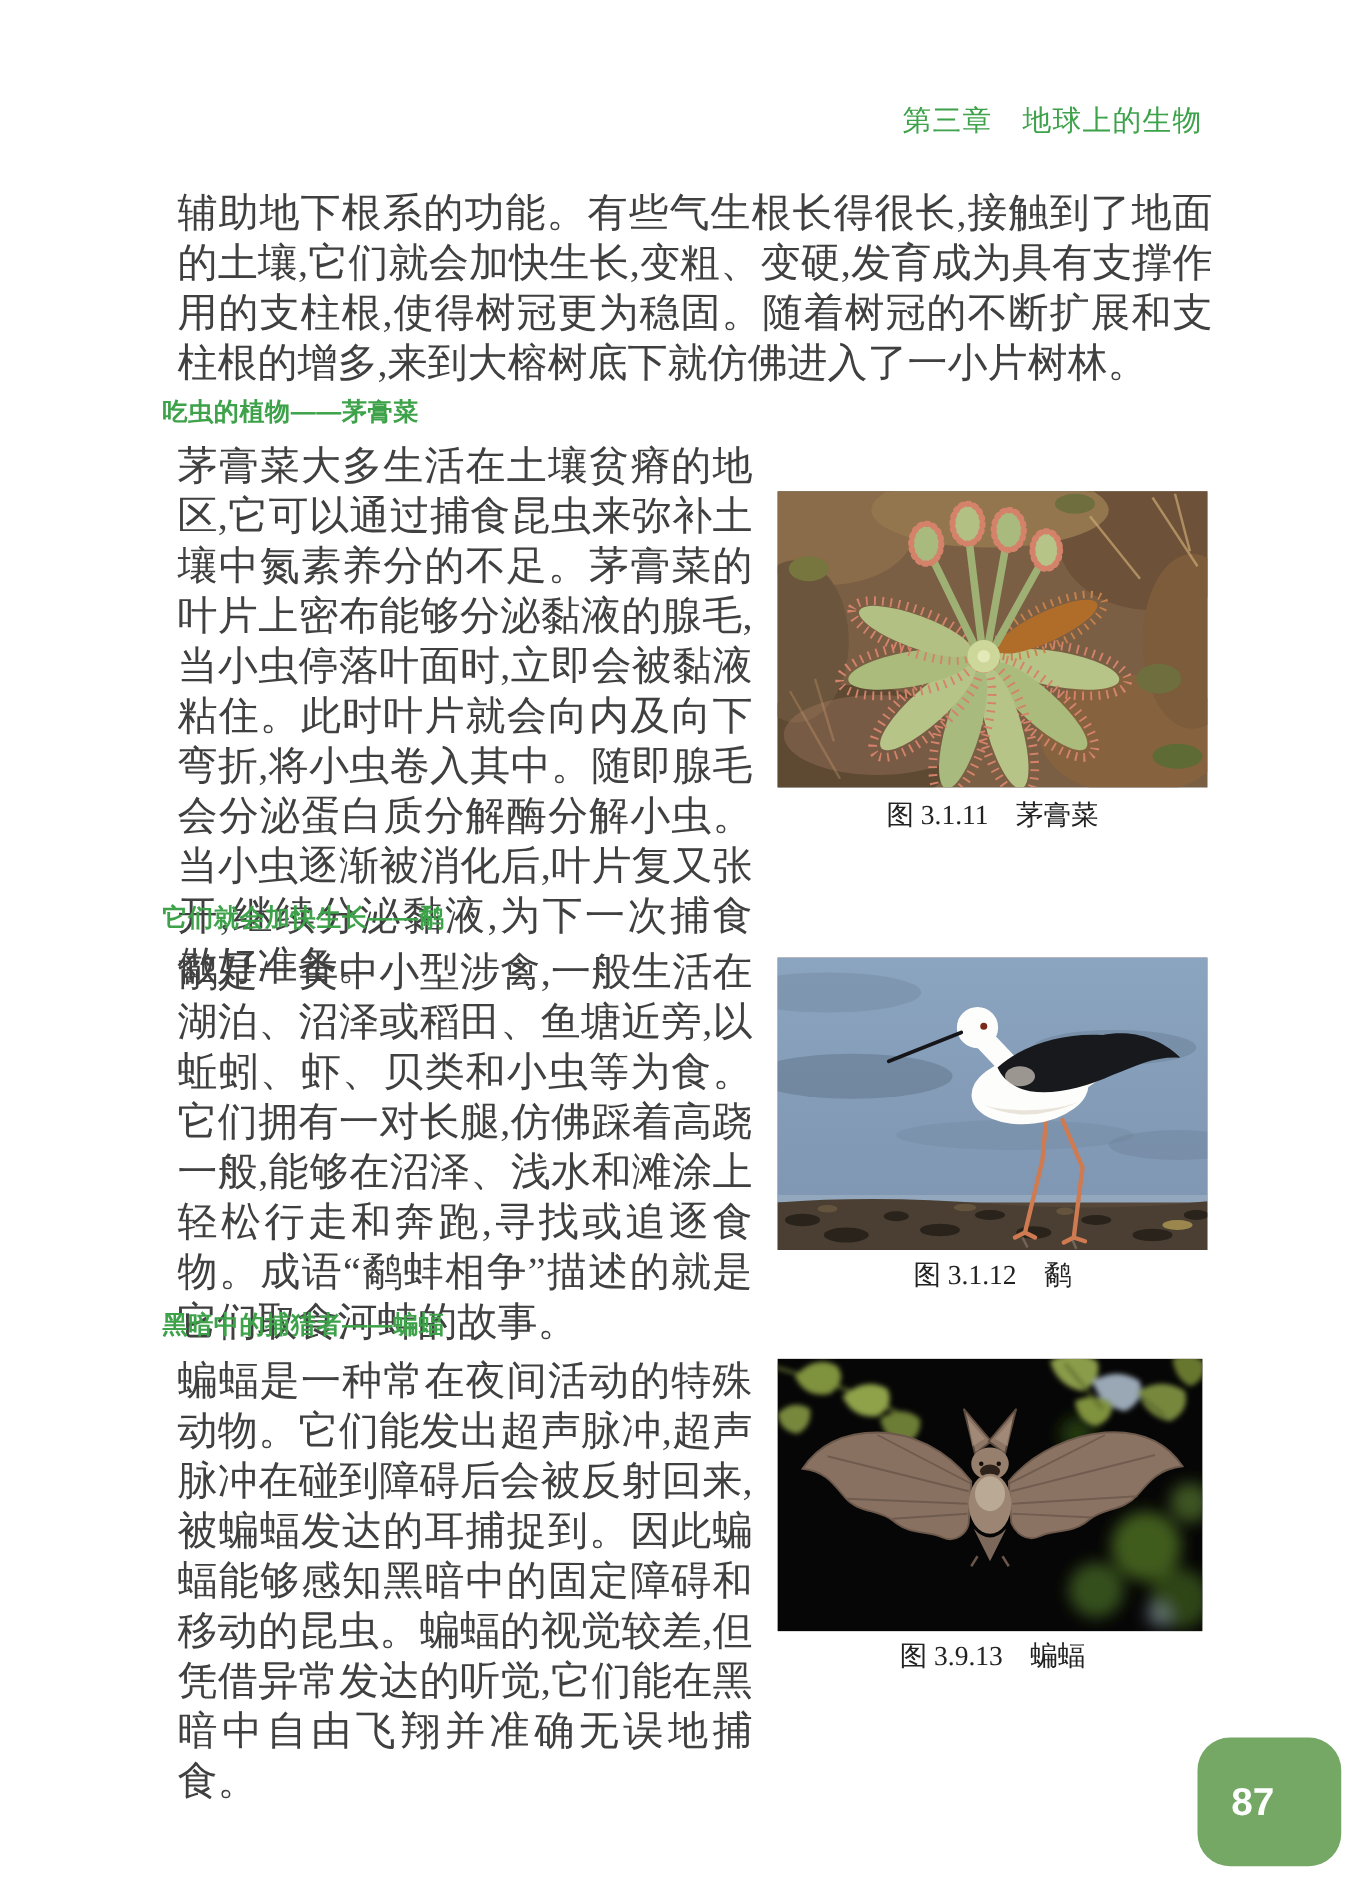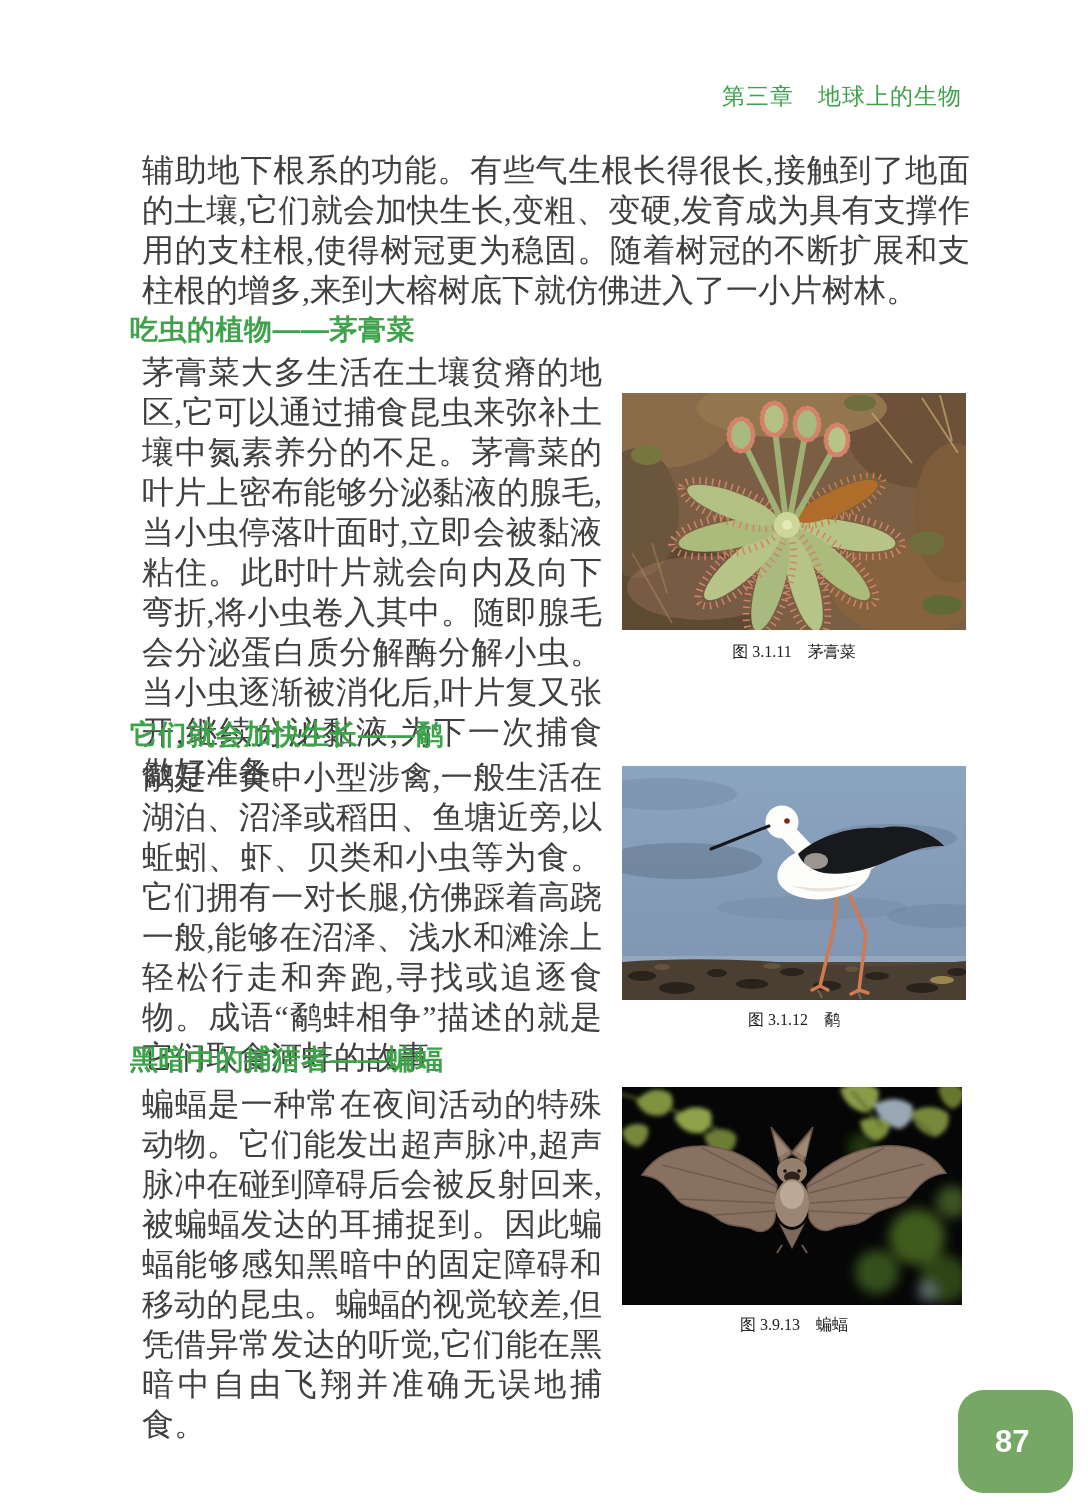--- a/index.html
+++ b/index.html
@@ -21,39 +21,39 @@
     font-size:32px;line-height:40px;text-align:justify;
     color:#404040;
     margin-left:12px;
   }
   .intro{left:130px;top:150px;width:828px;}
   .col{left:130px;width:460px;}
   
   .sec-heading{
     left:130px;
     font-family:"Liberation Sans","DejaVu Sans",sans-serif;
-    font-weight:700;font-size:28px;line-height:32px;
+    font-weight:700;font-size:20px;line-height:32px;
     color:#3da24a;letter-spacing:0.5px;
   }
   
   .figure{overflow:hidden;background:#777;}
   .figure svg{display:block;}
   .fig-caption{
     left:622px;width:344px;text-align:center;
-    font-size:16px;line-height:26px;color:#222;
+    font-size:22px;line-height:26px;color:#222;
     font-family:"Liberation Serif","DejaVu Serif",serif;
   }
   
   .page-badge{
     left:958px;top:1390px;width:115px;height:103px;
     background:#74a864;border-radius:26px;
     display:flex;align-items:center;
   }
   .page-badge span{
-    padding-left:37px;
+    padding-left:27px;
     font-family:"Liberation Sans","DejaVu Sans",sans-serif;
     font-weight:700;font-size:31px;color:#ffffff;
   }
 </style>
 </head>
 <body>
 
 <div class="abs chapter-header">第三章　地球上的生物</div>
 
 <div class="abs para intro">辅助地下根系的功能。有些气生根长得很长,接触到了地面的土壤,它们就会加快生长,变粗、变硬,发育成为具有支撑作用的支柱根,使得树冠更为稳固。随着树冠的不断扩展和支柱根的增多,来到大榕树底下就仿佛进入了一小片树林。</div>

